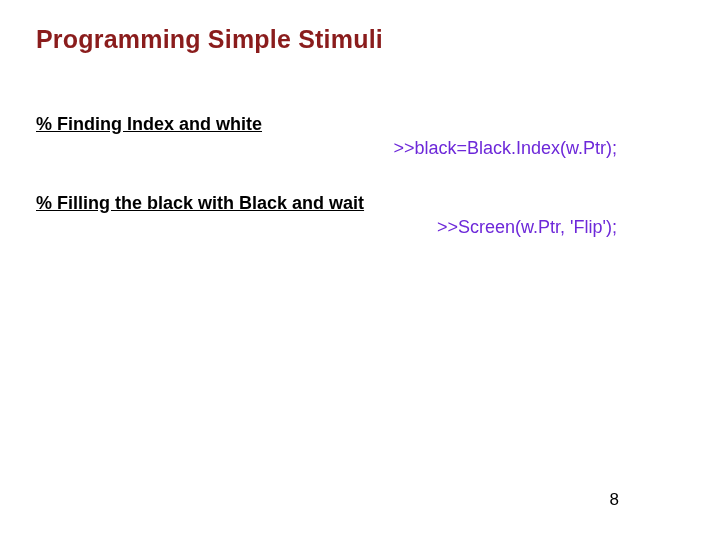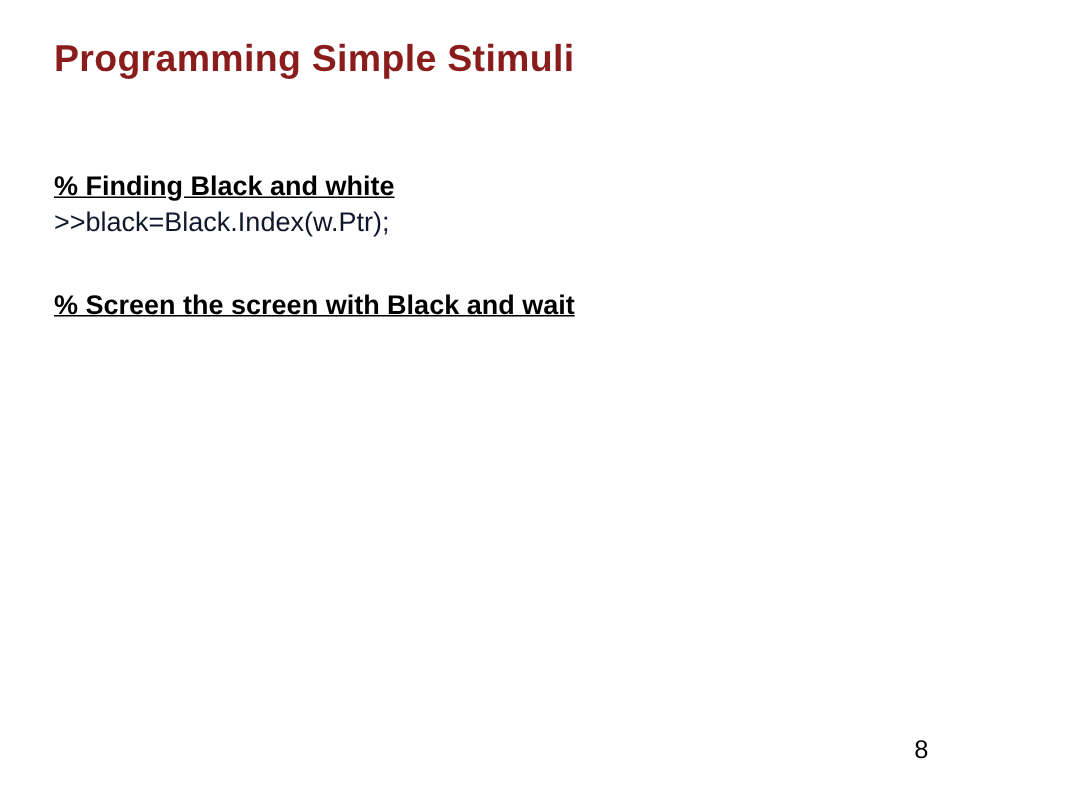--- a/index.html
+++ b/index.html
@@ -1,32 +1,33 @@
 <!DOCTYPE html>
 <html><head>
 <meta charset="utf-8">
 <style>
   * { margin: 0; padding: 0; box-sizing: border-box; }
   html, body { width: 720px; height: 540px; background: #ffffff; font-family: Arial, Helvetica, sans-serif; }
   .slide { position: relative; width: 653px; height: 540px; padding: 24px 36px 0 36px; }
   .title { color: #8a1c1c; font-weight: 700; font-size: 25px; letter-spacing: 0.2px; line-height: 1.2; margin-bottom: 58px; }
   .section-heading { font-weight: 700; font-size: 18px; text-decoration: underline; line-height: 1.35; color: #000; }
-  .code-line { font-size: 18px; line-height: 1.35; color: #0f172a; }
+  .code-line { font-size: 18px; line-height: 1.35; color: #6d28d9; text-align: right; }
   .block { margin-bottom: 30px; }
   .page-number { position: absolute; right: 34px; bottom: 30px; font-size: 17px; color: #000; }
 </style>
 </head>
 <body>
 
 <div class="slide">
   <h1 class="title">Programming Simple Stimuli</h1>
 
   <div class="block">
-    <div class="section-heading">% Finding Black and white</div>
+    <div class="section-heading">% Finding Index and white</div>
     <div class="code-line">&gt;&gt;black=Black.Index(w.Ptr);</div>
   </div>
 
   <div class="block">
-    <div class="section-heading">% Screen the screen with Black and wait</div>
+    <div class="section-heading">% Filling the black with Black and wait</div>
+    <div class="code-line">&gt;&gt;Screen(w.Ptr, 'Flip');</div>
   </div>
 
   <div class="page-number">8</div>
 </div>
 
 </body></html>

